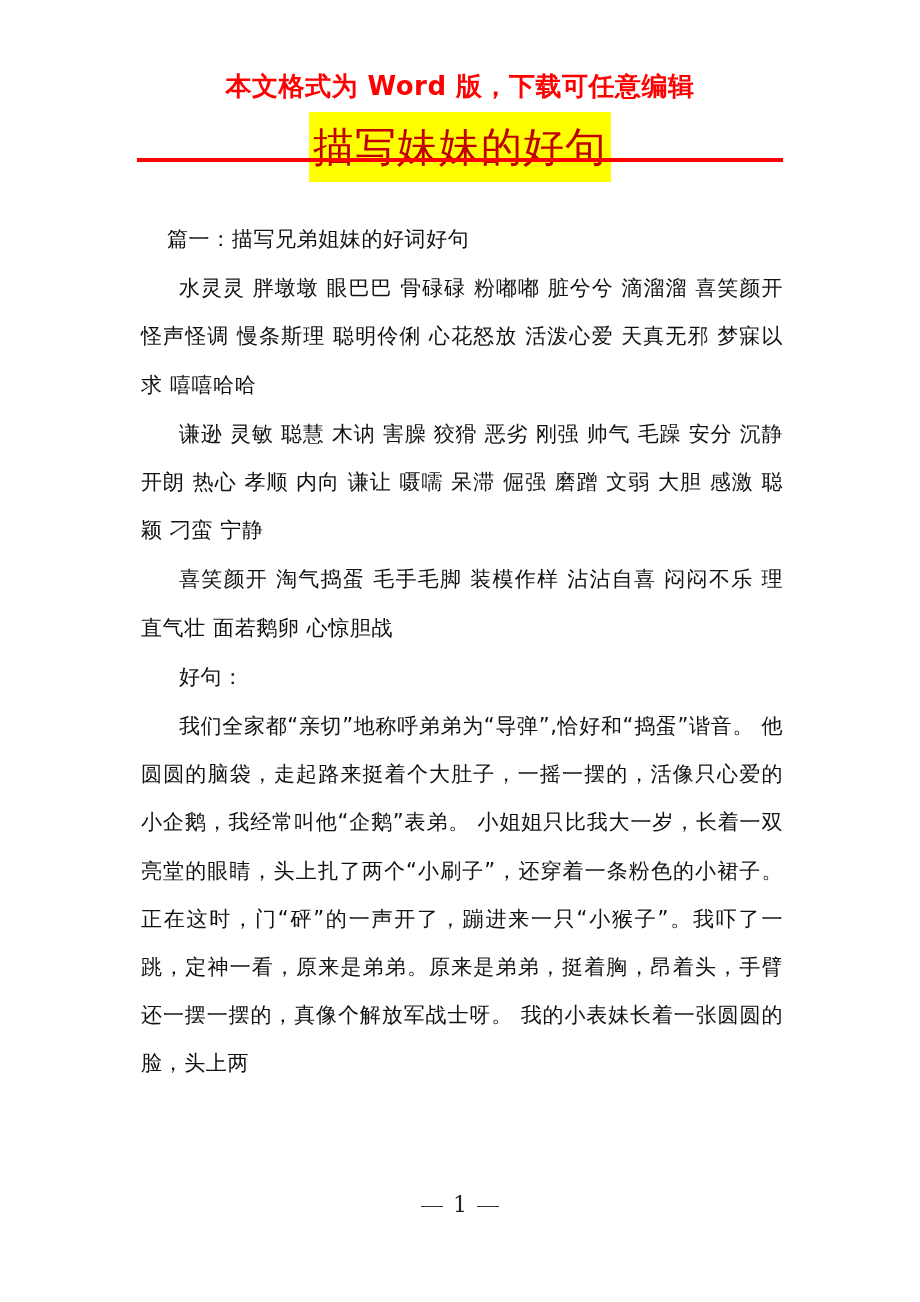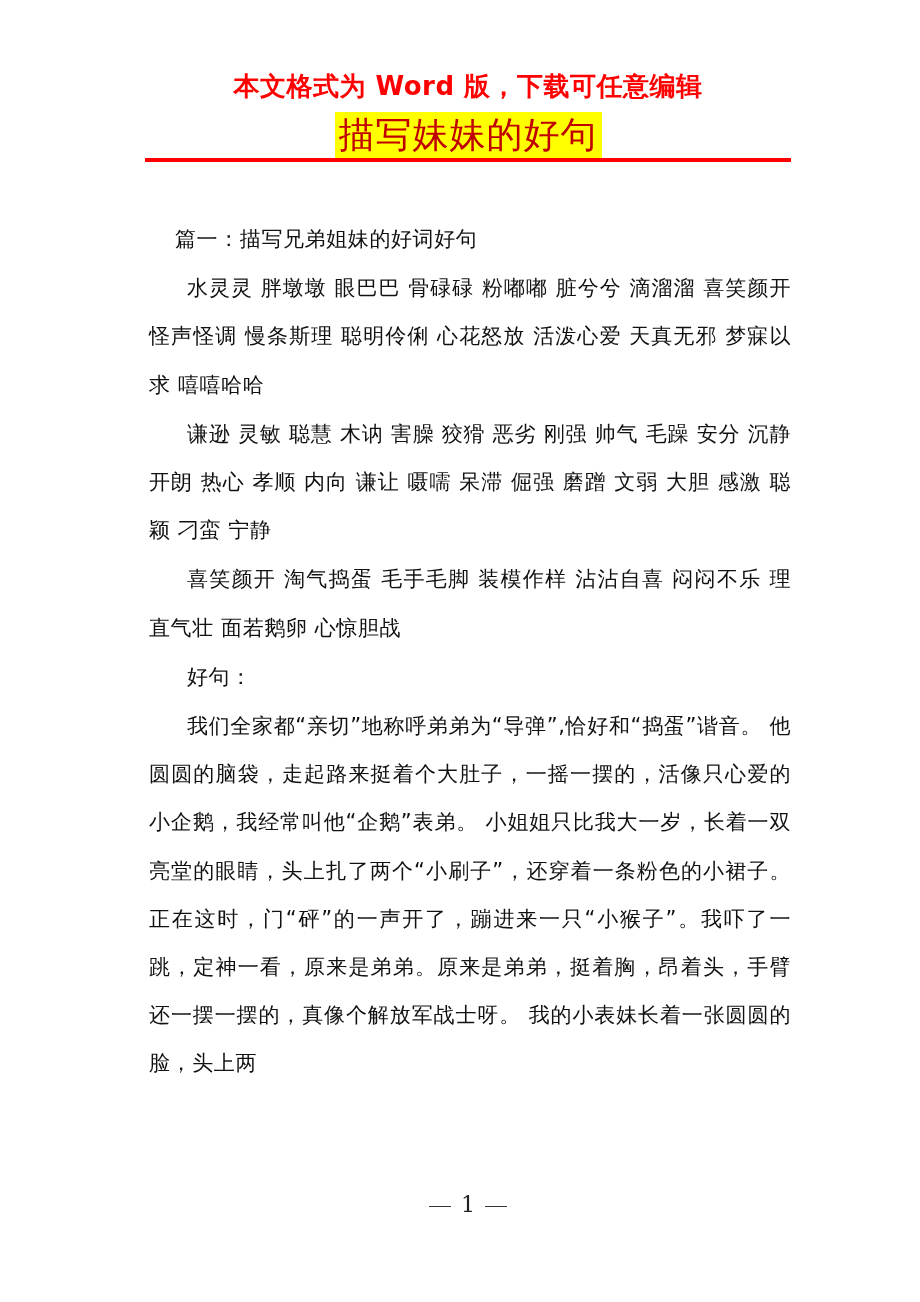--- a/index.html
+++ b/index.html
@@ -1,27 +1,27 @@
 <!DOCTYPE html>
 <html><head>
   <meta charset="utf-8">
   <style>
     html, body { margin: 0; padding: 0; background: #ffffff; }
     body { width: 920px; height: 1302px; position: relative; overflow: hidden; }
-    .page { position: absolute; left: 8px; top: 0; width: 796px; height: 1302px; background: #fff; }
+    .page { position: absolute; left: 0; top: 0; width: 796px; height: 1302px; background: #fff; }
     .notice {
       position: absolute; left: 0; top: 66px; width: 920px; text-align: center;
       font-family: "DejaVu Sans", "Liberation Sans", sans-serif; font-weight: bold;
       font-size: 26px; line-height: 40px; color: #ff0000; letter-spacing: 0.5px;
     }
     .title-wrap { position: absolute; left: 0; top: 112px; width: 920px; text-align: center; }
     .title {
       display: inline-block; background: #ffff00; color: #c00000;
       font-family: "DejaVu Sans", "Liberation Sans", sans-serif;
-      font-size: 36px; line-height: 46px; padding: 0 4px; letter-spacing: 1px;
+      font-size: 41px; line-height: 46px; padding: 12px 4px; letter-spacing: 1px;
     }
     .rule { position: absolute; left: 137px; top: 158px; width: 646px; height: 4px; background: #ff0000; }
     .body-text {
       position: absolute; left: 140px; top: 214px; width: 644px;
       font-family: "DejaVu Sans", "Liberation Sans", sans-serif;
       font-size: 21px; line-height: 48.2px; color: #111;
       text-align: justify; letter-spacing: 0.6px;
     }
     .body-text p { margin: 1px; text-indent: 38px; }
     .body-text p.section-heading { text-indent: 26px; }

